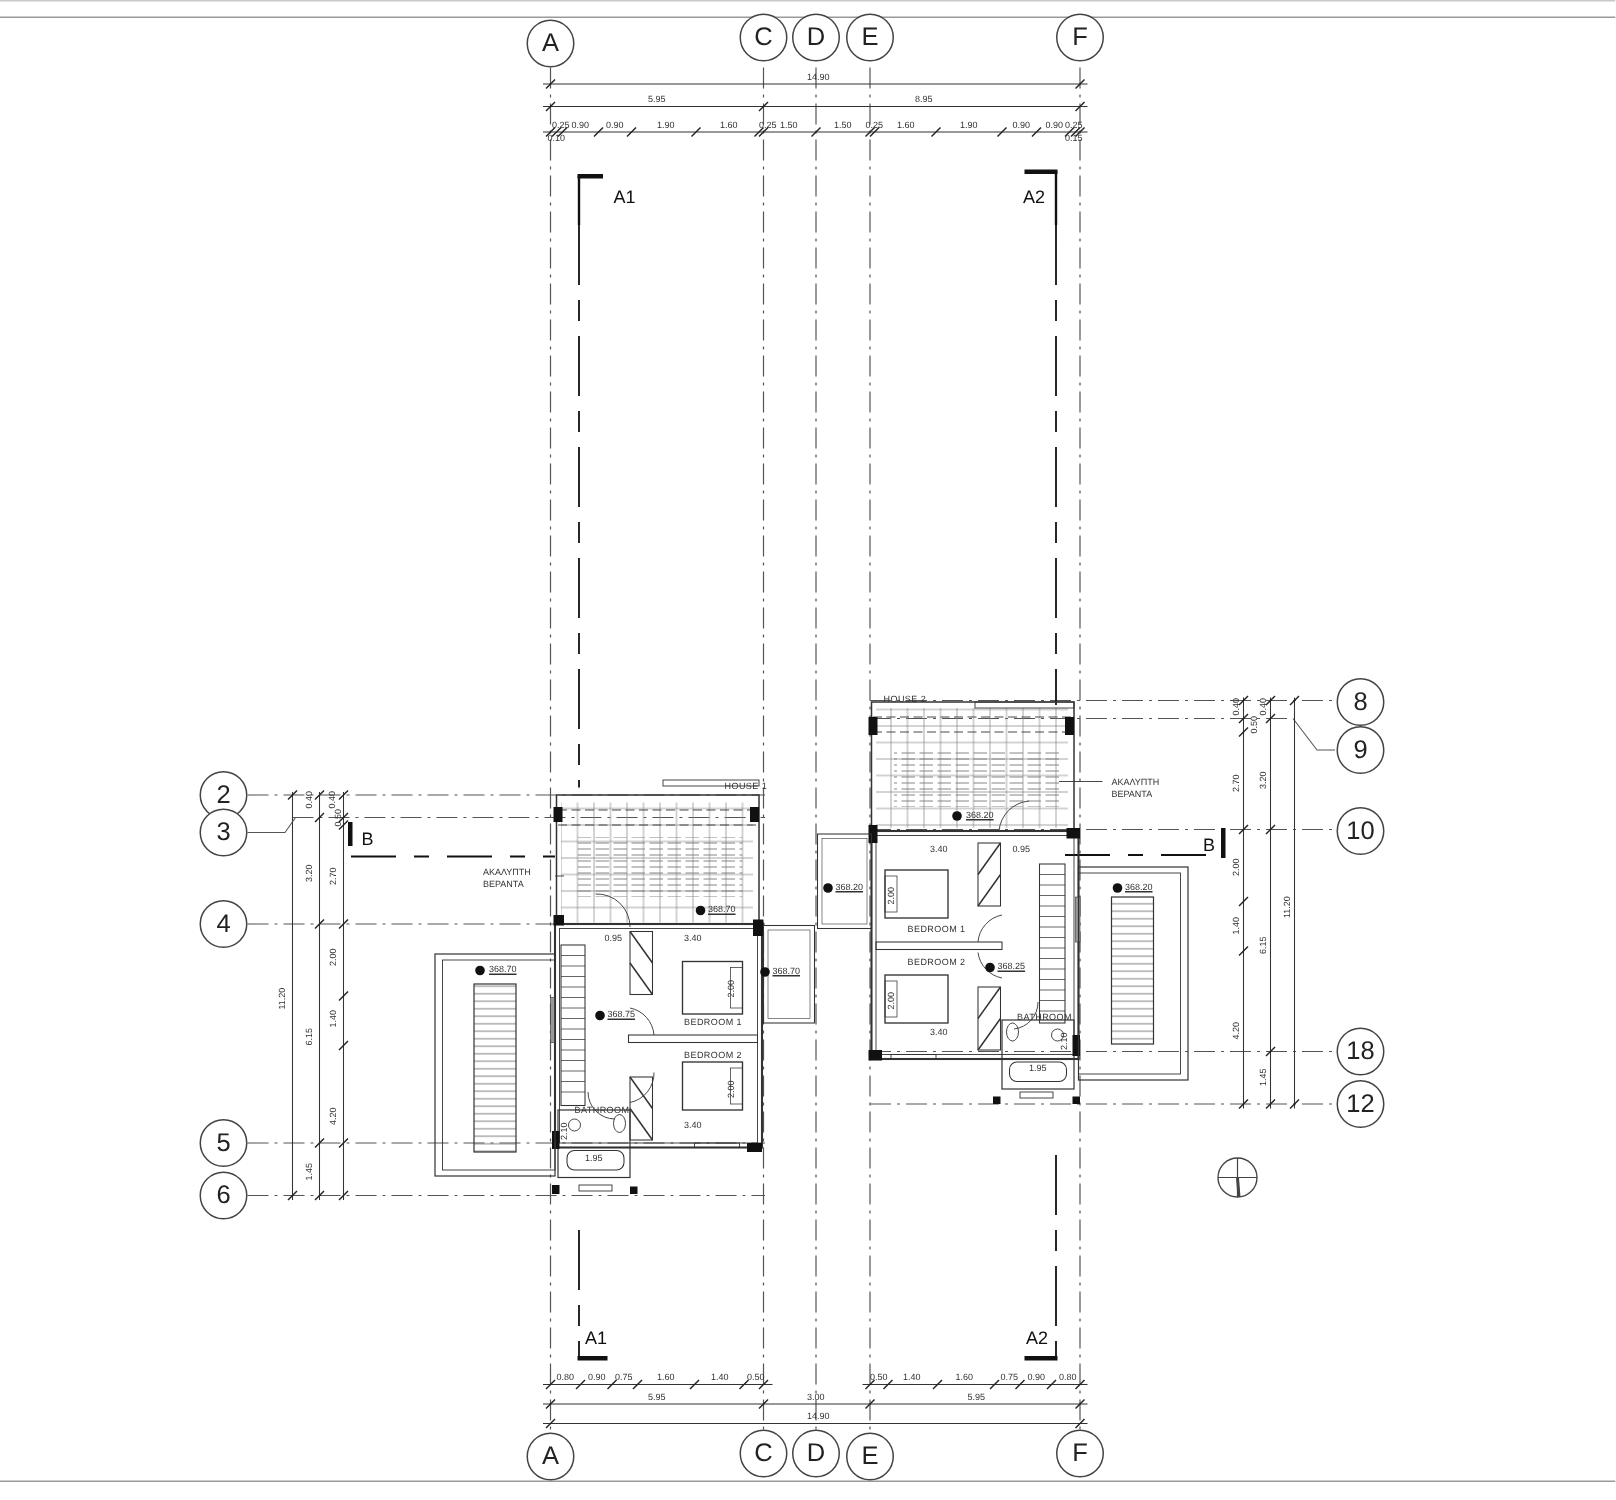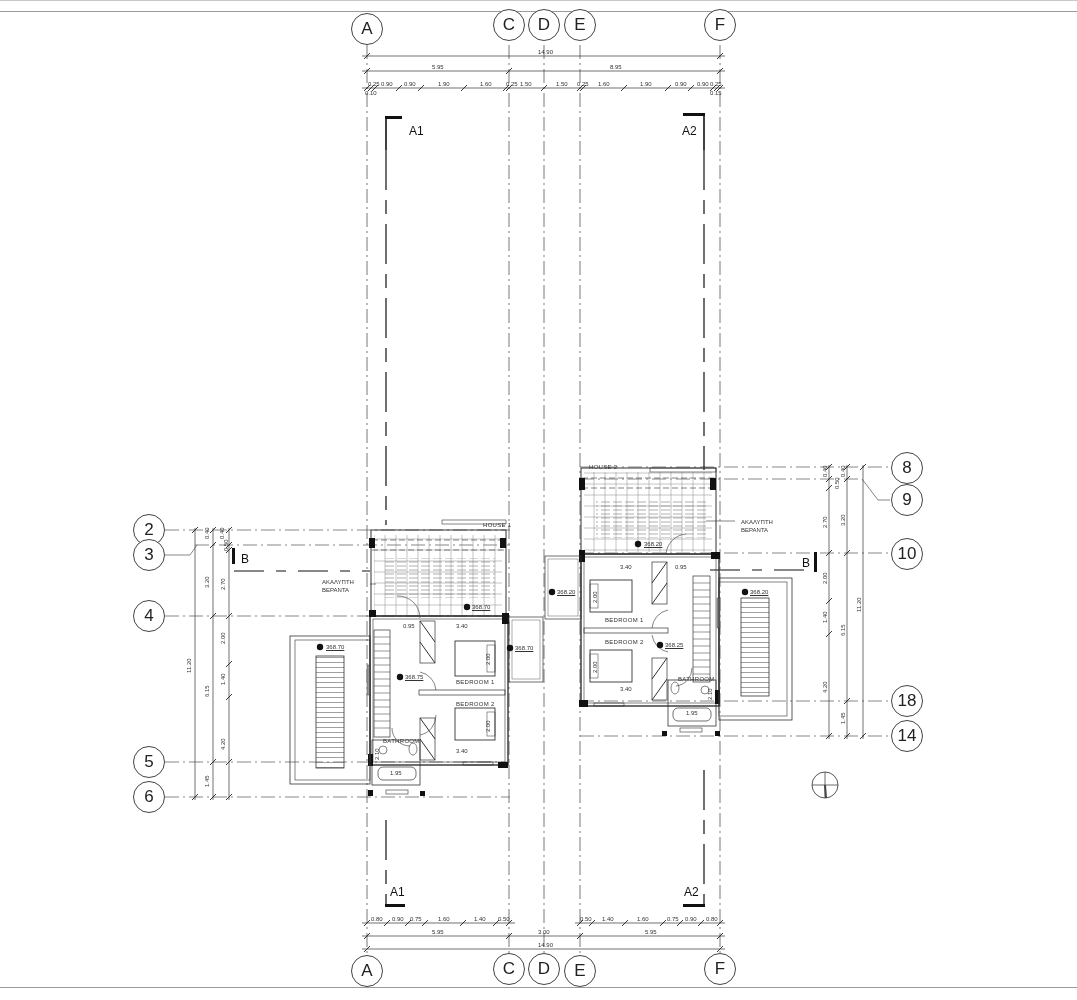--- a/index.html
+++ b/index.html
@@ -373,21 +373,21 @@
 <div class="bubble" style="left:133px;top:514px;">2</div>
 <div class="bubble" style="left:133px;top:539px;">3</div>
 <div class="bubble" style="left:133px;top:600px;">4</div>
 <div class="bubble" style="left:133px;top:746px;">5</div>
 <div class="bubble" style="left:133px;top:781px;">6</div>
 
 <div class="bubble" style="left:891px;top:452px;">8</div>
 <div class="bubble" style="left:891px;top:484px;">9</div>
 <div class="bubble" style="left:891px;top:538px;">10</div>
 <div class="bubble" style="left:891px;top:685px;">18</div>
-<div class="bubble" style="left:891px;top:720px;">14</div>
+<div class="bubble" style="left:891px;top:720px;">12</div>
 
 <span class="lbl" style="left:538px;top:49px;">14.90</span>
 <span class="lbl" style="left:432px;top:64px;">5.95</span>
 <span class="lbl" style="left:610px;top:64px;">8.95</span>
 <span class="lbl" style="left:368px;top:81px;">0.25</span>
 <span class="lbl" style="left:381px;top:81px;">0.90</span>
 <span class="lbl" style="left:404px;top:81px;">0.90</span>
 <span class="lbl" style="left:438px;top:81px;">1.90</span>
 <span class="lbl" style="left:480px;top:81px;">1.60</span>
 <span class="lbl" style="left:506px;top:81px;">0.25</span>

